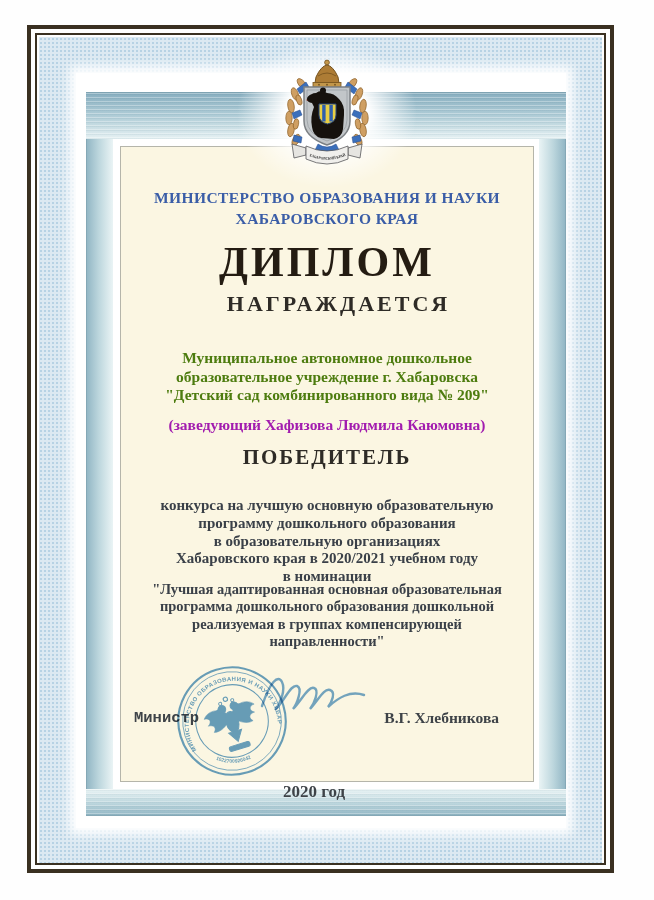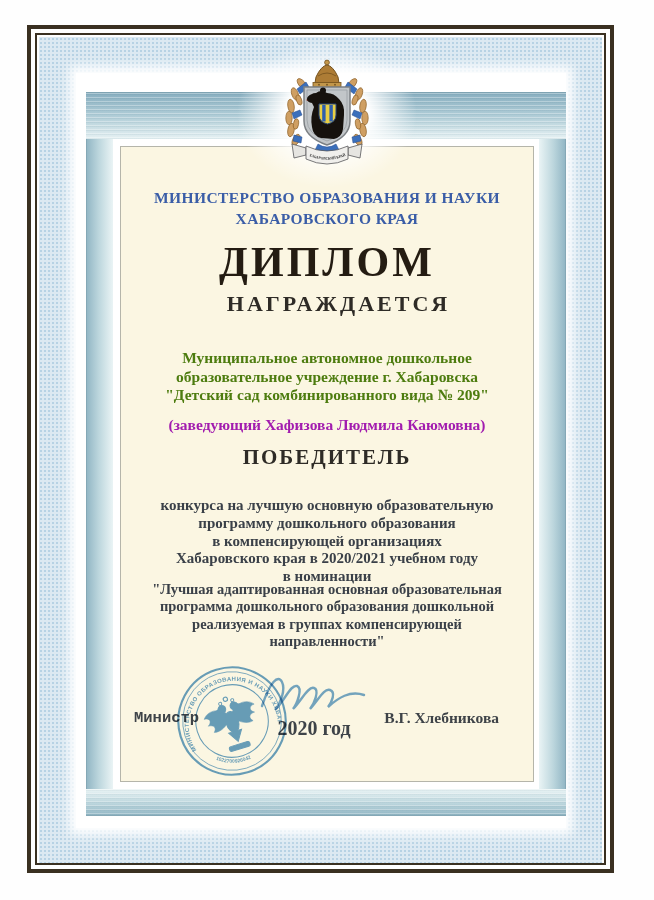--- a/index.html
+++ b/index.html
@@ -39,21 +39,21 @@
   .ministry{top:40px;font-size:15.5px;line-height:21px;color:#3a5da7;letter-spacing:.4px;}
   .title-main{top:92px;font-size:42px;line-height:46px;color:#241c12;letter-spacing:3px;}
   .title-sub{top:144px;font-size:22px;line-height:26px;color:#2e2b26;letter-spacing:3px;padding-left:23px;}
   .recipient{top:202px;font-size:15.5px;line-height:18.5px;color:#4d7c0f;}
   .head-line{top:268px;font-size:15.5px;line-height:19px;color:#a21caf;}
   .award-status{top:298px;font-size:21px;line-height:25px;color:#2e2b26;letter-spacing:2px;}
   .contest{top:341px;font-size:15px;line-height:17.8px;color:#3a4048;margin-top:9px;}
   .nomination{top:434px;font-size:14.5px;line-height:17.4px;color:#3a4048;}
   .minister-label{position:absolute;left:13px;top:562px;font-size:15.5px;font-weight:bold;color:#3e4348;font-family:Liberation Mono, monospace;}
   .minister-name{position:absolute;right:34px;top:562px;font-size:15.5px;font-weight:bold;color:#3e4348;text-align:right;}
-  .year{top:570px;font-size:20px;color:#3e4348;transform:translateX(-13px);}
+  .year{top:635px;font-size:17px;color:#3e4348;transform:translateX(-13px);}
   
   .arms-glow{
     position:absolute;left:237px;top:40px;width:180px;height:148px;
     background:radial-gradient(ellipse closest-side,rgba(255,255,255,1) 45%,rgba(255,255,255,0) 100%);
   }
   .coat-of-arms{position:absolute;left:266px;top:55px;width:122px;height:116px;}
   .seal{position:absolute;left:174px;top:663px;width:116px;height:116px;transform:rotate(-17deg);opacity:.85;mix-blend-mode:multiply;}
   .signature{position:absolute;left:256px;top:662px;width:116px;height:60px;mix-blend-mode:multiply;}
 </style>
 </head>
@@ -89,21 +89,21 @@
       <div>"Детский сад комбинированного вида № 209"</div>
     </div>
 
     <div class="tblock head-line">(заведующий Хафизова Людмила Каюмовна)</div>
 
     <div class="tblock award-status">ПОБЕДИТЕЛЬ</div>
 
     <div class="tblock contest">
       <div>конкурса на лучшую основную образовательную</div>
       <div>программу дошкольного образования</div>
-      <div>в компенсирующей организациях</div>
+      <div>в образовательную организациях</div>
       <div>Хабаровского края в 2020/2021 учебном году</div>
       <div>в номинации</div>
     </div>
 
     <div class="tblock nomination">
       <div>"Лучшая адаптированная основная образовательная</div>
       <div>программа дошкольного образования дошкольной</div>
       <div>реализуемая в группах компенсирующей</div>
       <div>направленности"</div>
     </div>

